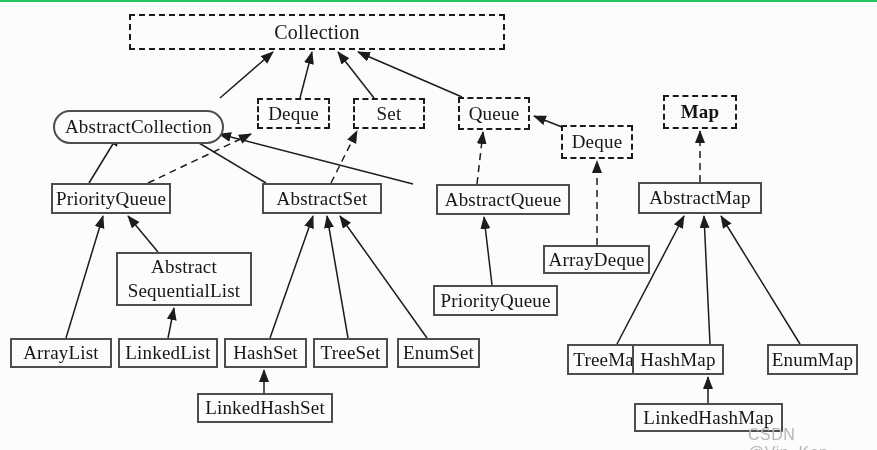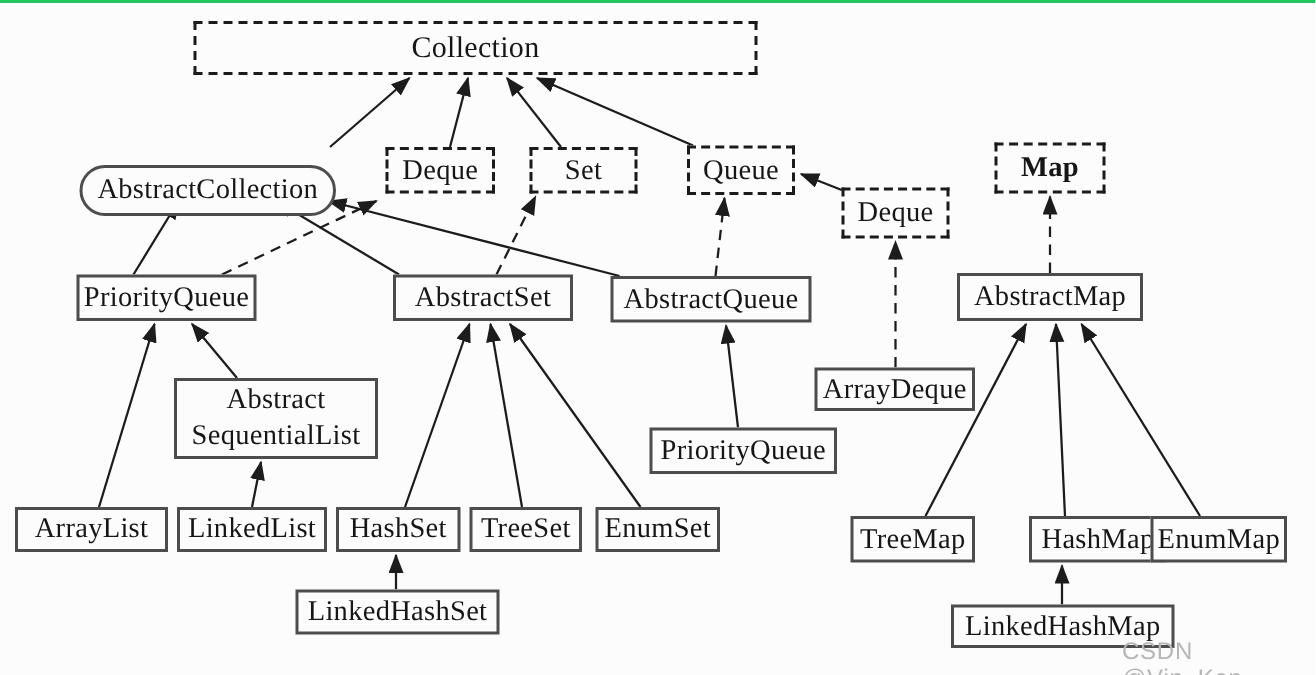--- a/index.html
+++ b/index.html
@@ -79,32 +79,32 @@
   <div id="node-layer">
       <div class="node dashed big" style="left: 129px; top: 12px; width: 376px; height: 36px;"><span>Collection</span></div>
       <div class="node solid" style="left: 53px; top: 108px; width: 171px; height: 34px; border-radius: 17px;"><span>AbstractCollection</span></div>
       <div class="node dashed" style="left: 257px; top: 96px; width: 73px; height: 31px;"><span>Deque</span></div>
       <div class="node dashed" style="left: 353px; top: 96px; width: 72px; height: 31px;"><span>Set</span></div>
       <div class="node dashed" style="left: 458px; top: 95px; width: 72px; height: 33px;"><span>Queue</span></div>
       <div class="node dashed" style="left: 561px; top: 123px; width: 72px; height: 34px;"><span>Deque</span></div>
       <div class="node dashed" style="left: 663px; top: 93px; width: 74px; height: 34px; font-weight: bold;"><span>Map</span></div>
       <div class="node solid" style="left: 51px; top: 181px; width: 120px; height: 31px;"><span>PriorityQueue</span></div>
       <div class="node solid" style="left: 262px; top: 181px; width: 120px; height: 31px;"><span>AbstractSet</span></div>
-      <div class="node solid" style="left: 407px; top: 182px; width: 134px; height: 31px;"><span>AbstractQueue</span></div>
+      <div class="node solid" style="left: 436px; top: 182px; width: 134px; height: 31px;"><span>AbstractQueue</span></div>
       <div class="node solid" style="left: 638px; top: 180px; width: 124px; height: 32px;"><span>AbstractMap</span></div>
       <div class="node solid" style="left: 116px; top: 250px; width: 136px; height: 54px;"><span>Abstract
 SequentialList</span></div>
       <div class="node solid" style="left: 543px; top: 243px; width: 107px; height: 29px;"><span>ArrayDeque</span></div>
       <div class="node solid" style="left: 433px; top: 283px; width: 125px; height: 31px;"><span>PriorityQueue</span></div>
       <div class="node solid" style="left: 10px; top: 336px; width: 102px; height: 30px;"><span>ArrayList</span></div>
       <div class="node solid" style="left: 118px; top: 336px; width: 100px; height: 30px;"><span>LinkedList</span></div>
       <div class="node solid" style="left: 224px; top: 336px; width: 83px; height: 30px;"><span>HashSet</span></div>
       <div class="node solid" style="left: 313px; top: 336px; width: 75px; height: 30px;"><span>TreeSet</span></div>
       <div class="node solid" style="left: 397px; top: 336px; width: 83px; height: 30px;"><span>EnumSet</span></div>
       <div class="node solid" style="left: 567px; top: 342px; width: 83px; height: 31px;"><span>TreeMap</span></div>
-      <div class="node solid" style="left: 686px; top: 342px; width: 92px; height: 31px;"><span>HashMap</span></div>
+      <div class="node solid" style="left: 632px; top: 342px; width: 92px; height: 31px;"><span>HashMap</span></div>
       <div class="node solid" style="left: 767px; top: 342px; width: 91px; height: 31px;"><span>EnumMap</span></div>
       <div class="node solid" style="left: 197px; top: 391px; width: 136px; height: 30px; justify-content: center;"><span>LinkedHashSet</span></div>
       <div class="node solid" style="left: 634px; top: 401px; width: 149px; height: 29px;"><span>LinkedHashMap</span></div>
     </div>
 
   <div class="watermark" style="left:748px;top:424px;">CSDN @Vin_Ken</div>
 </div>
 
 </body></html>

